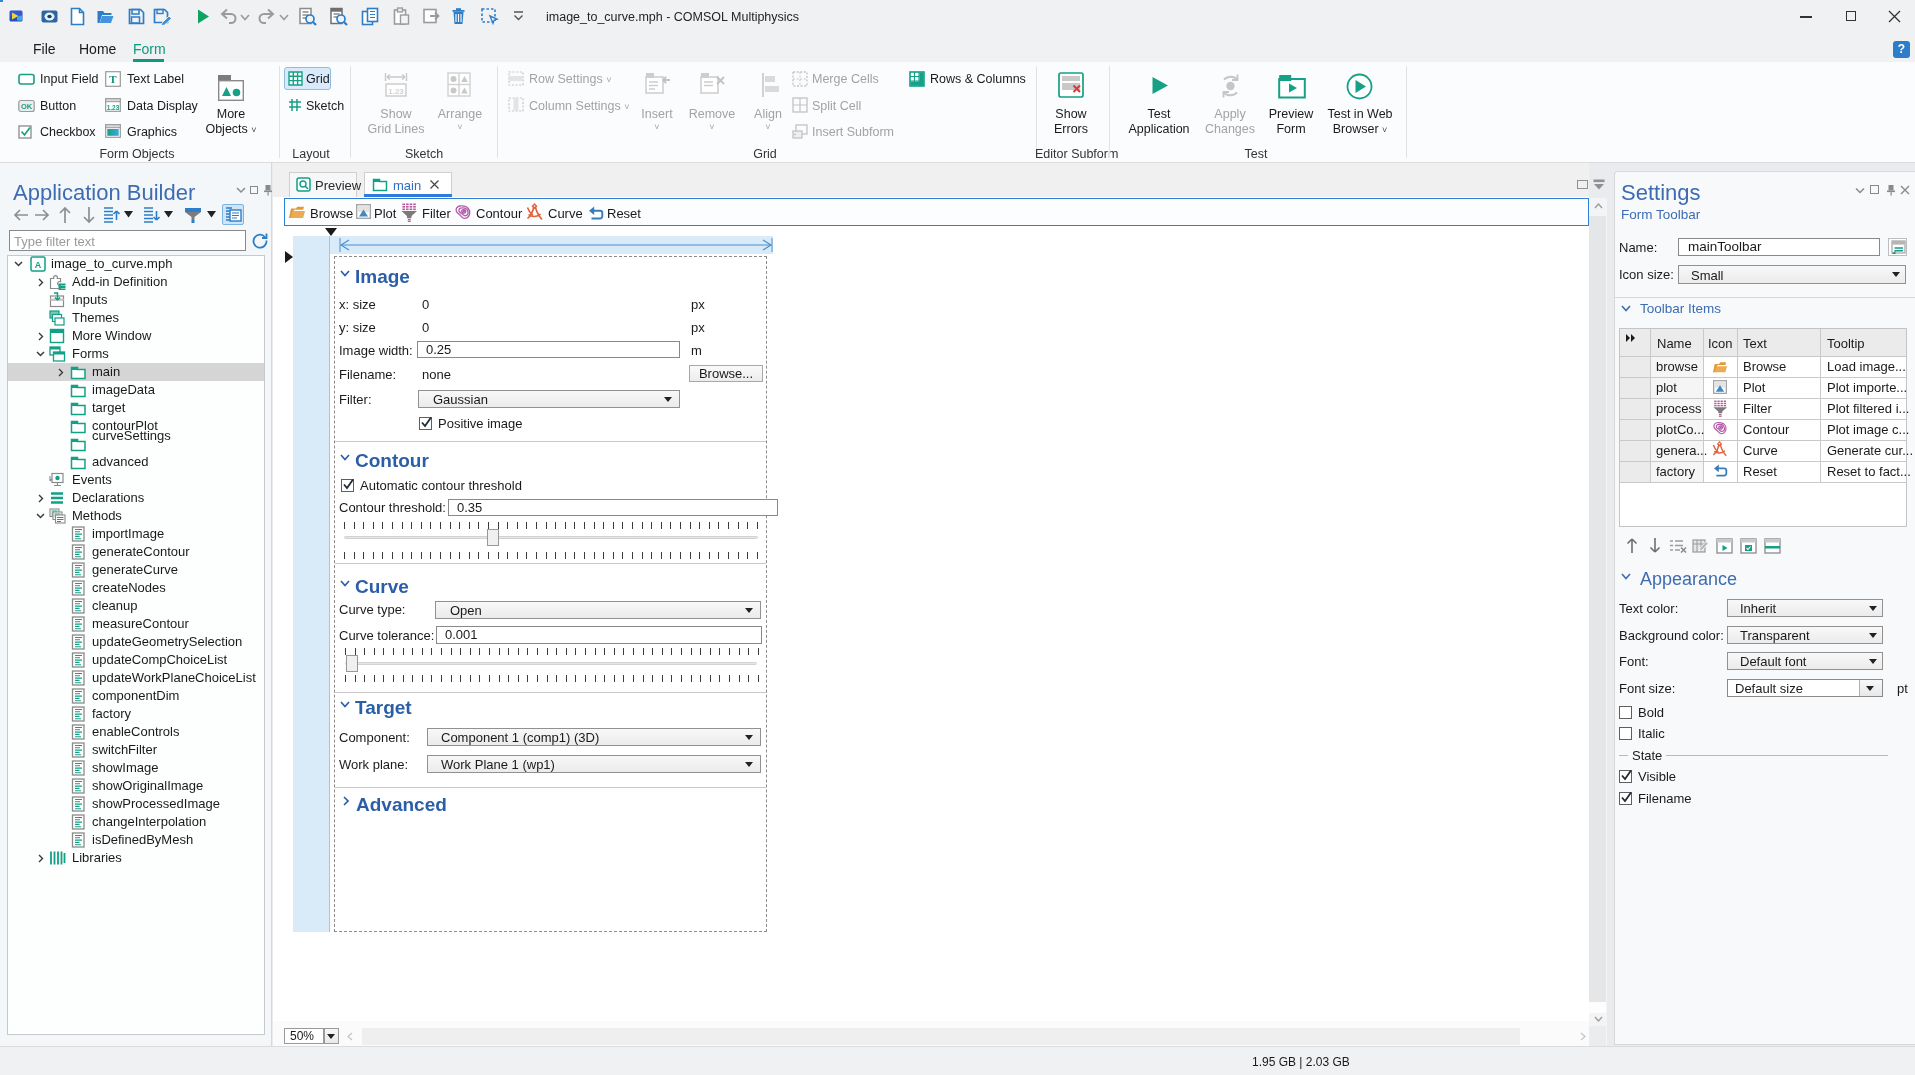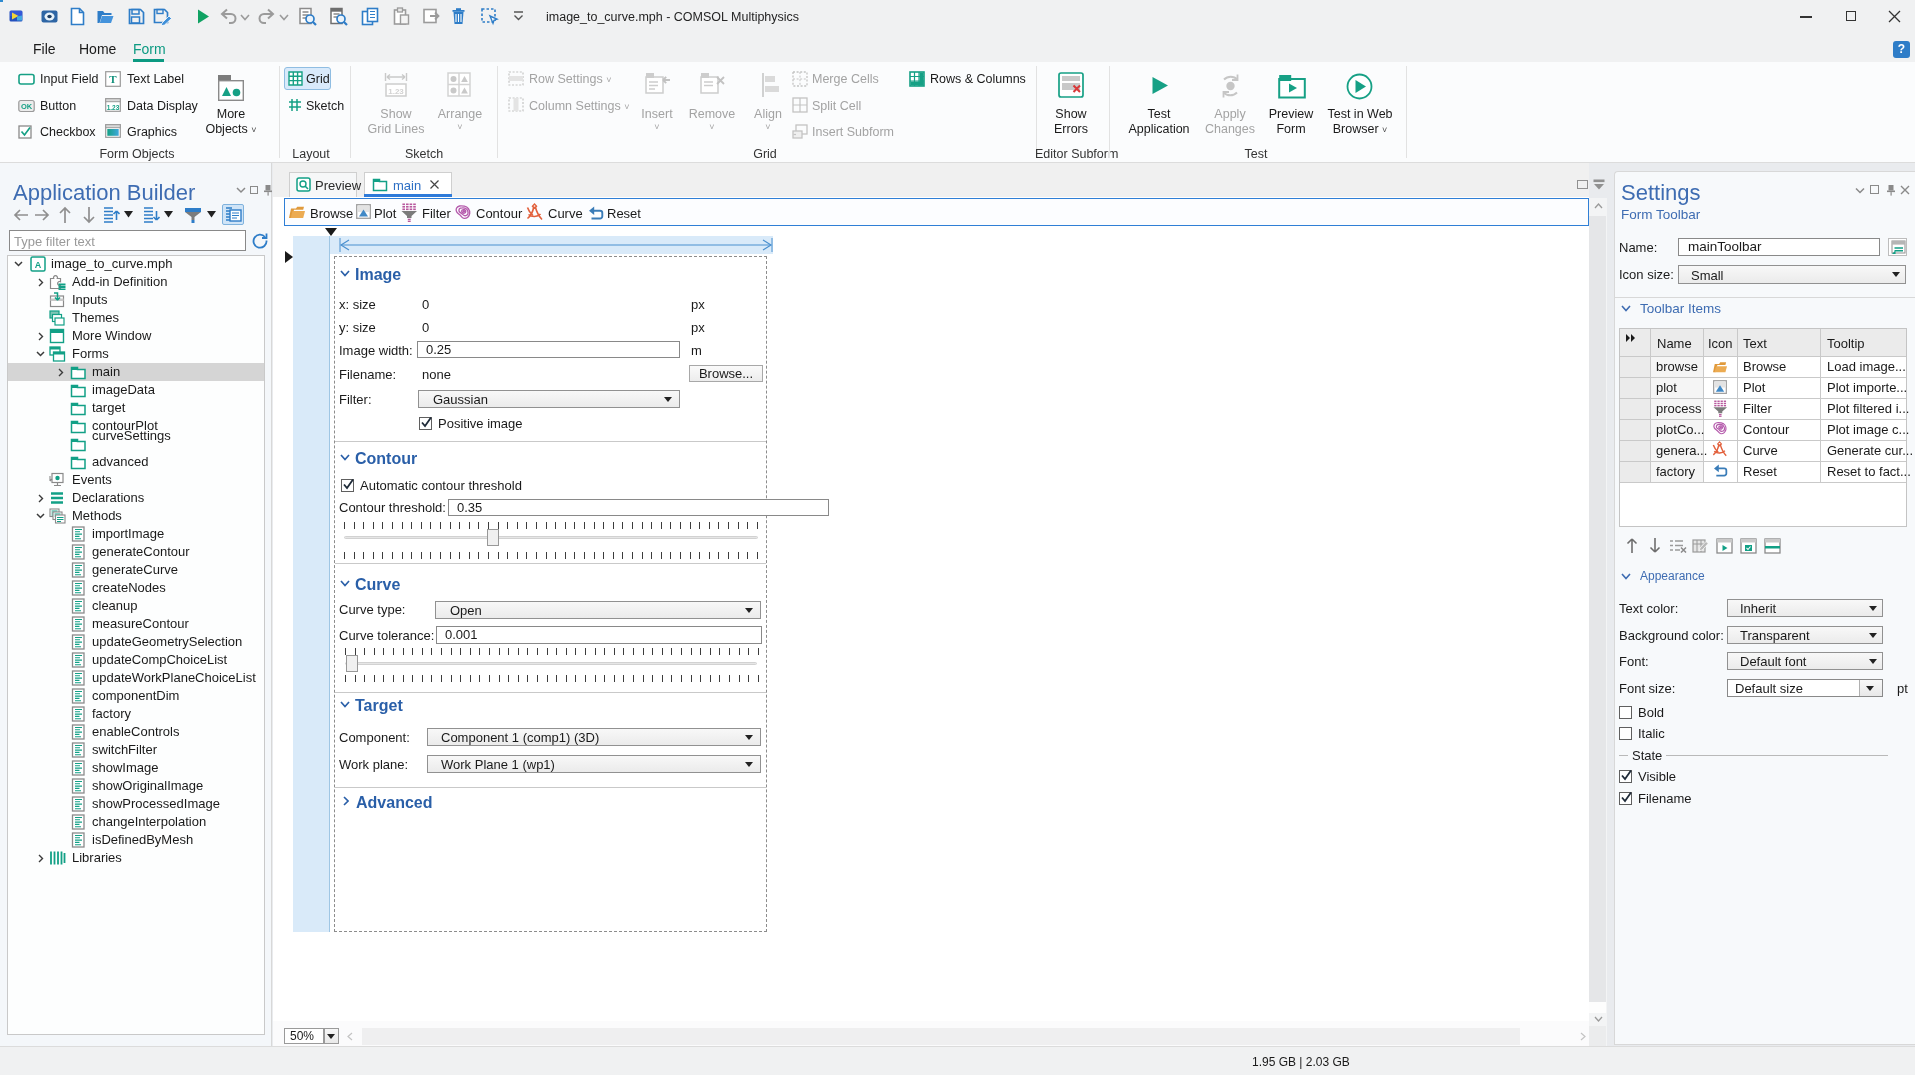--- a/index.html
+++ b/index.html
@@ -8,21 +8,21 @@
 .gray{color:#a3a3a3}
 svg{display:block}
 .lbl{white-space:nowrap}
 .rl{font-size:12.5px}
 .vsep{position:absolute;width:1px;background:#e2e2e2;top:66px;height:92px}
 .glabel{position:absolute;top:147px;height:14px;font-size:12.5px;color:#333;white-space:nowrap;text-align:center}
 .inp{position:absolute;background:#fff;border:1px solid #898989;font-size:13px;line-height:15px}
 .dd{position:absolute;background:linear-gradient(#f8f8f8,#ebebeb);border:1px solid #919191;font-size:13px}
 .ddarr{position:absolute;width:0;height:0;border-left:4.5px solid transparent;border-right:4.5px solid transparent;border-top:5px solid #222}
 .cb{position:absolute;width:13px;height:13px;background:#fff;border:1px solid #5f5f5f}
-.shead{position:absolute;color:#2a5fa8;font-weight:bold;font-size:16px;white-space:nowrap}
+.shead{position:absolute;color:#2a5fa8;font-weight:bold;font-size:19px;white-space:nowrap}
 .trow{position:absolute;height:18px;line-height:18px;white-space:nowrap}
 </style></head>
 <body>
 
 <div class="a" style="left:0;top:0;width:1915px;height:35px;background:#f0f1f2"></div>
 <div class="a" style="left:0;top:0;width:3px;height:2px;background:#2e8ad0"></div>
 <svg class="a" style="left:9px;top:10px" width="14" height="12" viewBox="0 0 14 12">
 <rect x="0.5" y="0.5" width="13" height="11" rx="1.5" fill="#2450be"></rect>
 <rect x="1" y="1" width="12" height="5" fill="#3558d8"></rect>
 <path d="M3 2.5 L9.5 6 L3 9.5 Z" fill="#f2d437"></path>
@@ -684,21 +684,21 @@
 <svg class="a" style="left:340px;top:454px" width="10" height="7" viewBox="0 0 10 7">
     <path d="M1 1 L5 5.5 L9 1" fill="none" stroke="#2a5fa8" stroke-width="1.7"></path>
   </svg>
 <div class="shead" style="left:355px;top:450px">Contour</div>
 <div class="cb" style="left:341px;top:479px"></div>
 <svg class="a" style="left:343px;top:478px" width="11" height="13" viewBox="0 0 11 13">
     <path d="M1 6.5 L4 10 L10 1.5" fill="none" stroke="#202c3a" stroke-width="1.8"></path>
   </svg>
 <div class="a lbl" style="left:360px;top:478px">Automatic contour threshold</div>
 <div class="a lbl" style="left:339px;top:500px">Contour threshold:</div>
-<div class="inp" style="left:448px;top:499px;width:381px;height:17px;line-height:15px;padding-left:8px">0.35</div>
+<div class="inp" style="left:448px;top:499px;width:330px;height:17px;line-height:15px;padding-left:8px">0.35</div>
 <div class="a" style="left:344px;top:522px;width:418px;height:7px;background:repeating-linear-gradient(90deg,#3c3c3c 0 1px,transparent 1px 9.6px)"></div>
 <div class="a" style="left:344px;top:536px;width:414px;height:3px;background:#e6e6e6;border:1px solid #d2d2d2;border-radius:2px"></div>
 <div class="a" style="left:487px;top:529px;width:12px;height:17px;background:#f0f0f0;border:1px solid #989898"></div>
 <div class="a" style="left:344px;top:552px;width:418px;height:7px;background:repeating-linear-gradient(90deg,#3c3c3c 0 1px,transparent 1px 9.6px)"></div>
 <svg class="a" style="left:340px;top:580px" width="10" height="7" viewBox="0 0 10 7">
     <path d="M1 1 L5 5.5 L9 1" fill="none" stroke="#2a5fa8" stroke-width="1.7"></path>
   </svg>
 <div class="shead" style="left:355px;top:576px">Curve</div>
 <div class="a lbl" style="left:339px;top:602px">Curve type:</div>
 <div class="dd" style="left:435px;top:601px;width:326px;height:18px"></div>
@@ -901,21 +901,21 @@
     <path d="M6.5 9.8 l1.5 1.7 2.5-3" stroke="#fff" stroke-width="1.1" fill="none"></path>
   </svg>
 <svg class="a" style="left:1764px;top:538px" width="17" height="16" viewBox="0 0 17 16">
     <rect x="1" y="1" width="15" height="14" fill="#fff" stroke="#8a8a8a" stroke-width="1.3"></rect>
     <rect x="1" y="1" width="15" height="3.5" fill="#c9c9c9"></rect>
     <rect x="1" y="8" width="15" height="2.5" fill="#12a086"></rect>
   </svg>
 <svg class="a" style="left:1621px;top:573px" width="10" height="7" viewBox="0 0 10 7">
     <path d="M1 1 L5 5.5 L9 1" fill="none" stroke="#3e6cb2" stroke-width="1.6"></path>
   </svg>
-<div class="a lbl" style="left:1640px;top:569px;font-size:12px;color:#3e6cb2">Appearance</div>
+<div class="a lbl" style="left:1640px;top:569px;font-size:18px;color:#3e6cb2">Appearance</div>
 <div class="a lbl" style="left:1619px;top:601px">Text color:</div>
 <div class="dd" style="left:1727px;top:599px;width:156px;height:18px"></div>
 <div class="a lbl" style="left:1740px;top:601px">Inherit</div>
 <div class="ddarr" style="left:1869px;top:606px"></div>
 <div class="a lbl" style="left:1619px;top:628px">Background color:</div>
 <div class="dd" style="left:1727px;top:626px;width:156px;height:18px"></div>
 <div class="a lbl" style="left:1740px;top:628px">Transparent</div>
 <div class="ddarr" style="left:1869px;top:633px"></div>
 <div class="a lbl" style="left:1619px;top:654px">Font:</div>
 <div class="dd" style="left:1727px;top:652px;width:156px;height:18px"></div>

